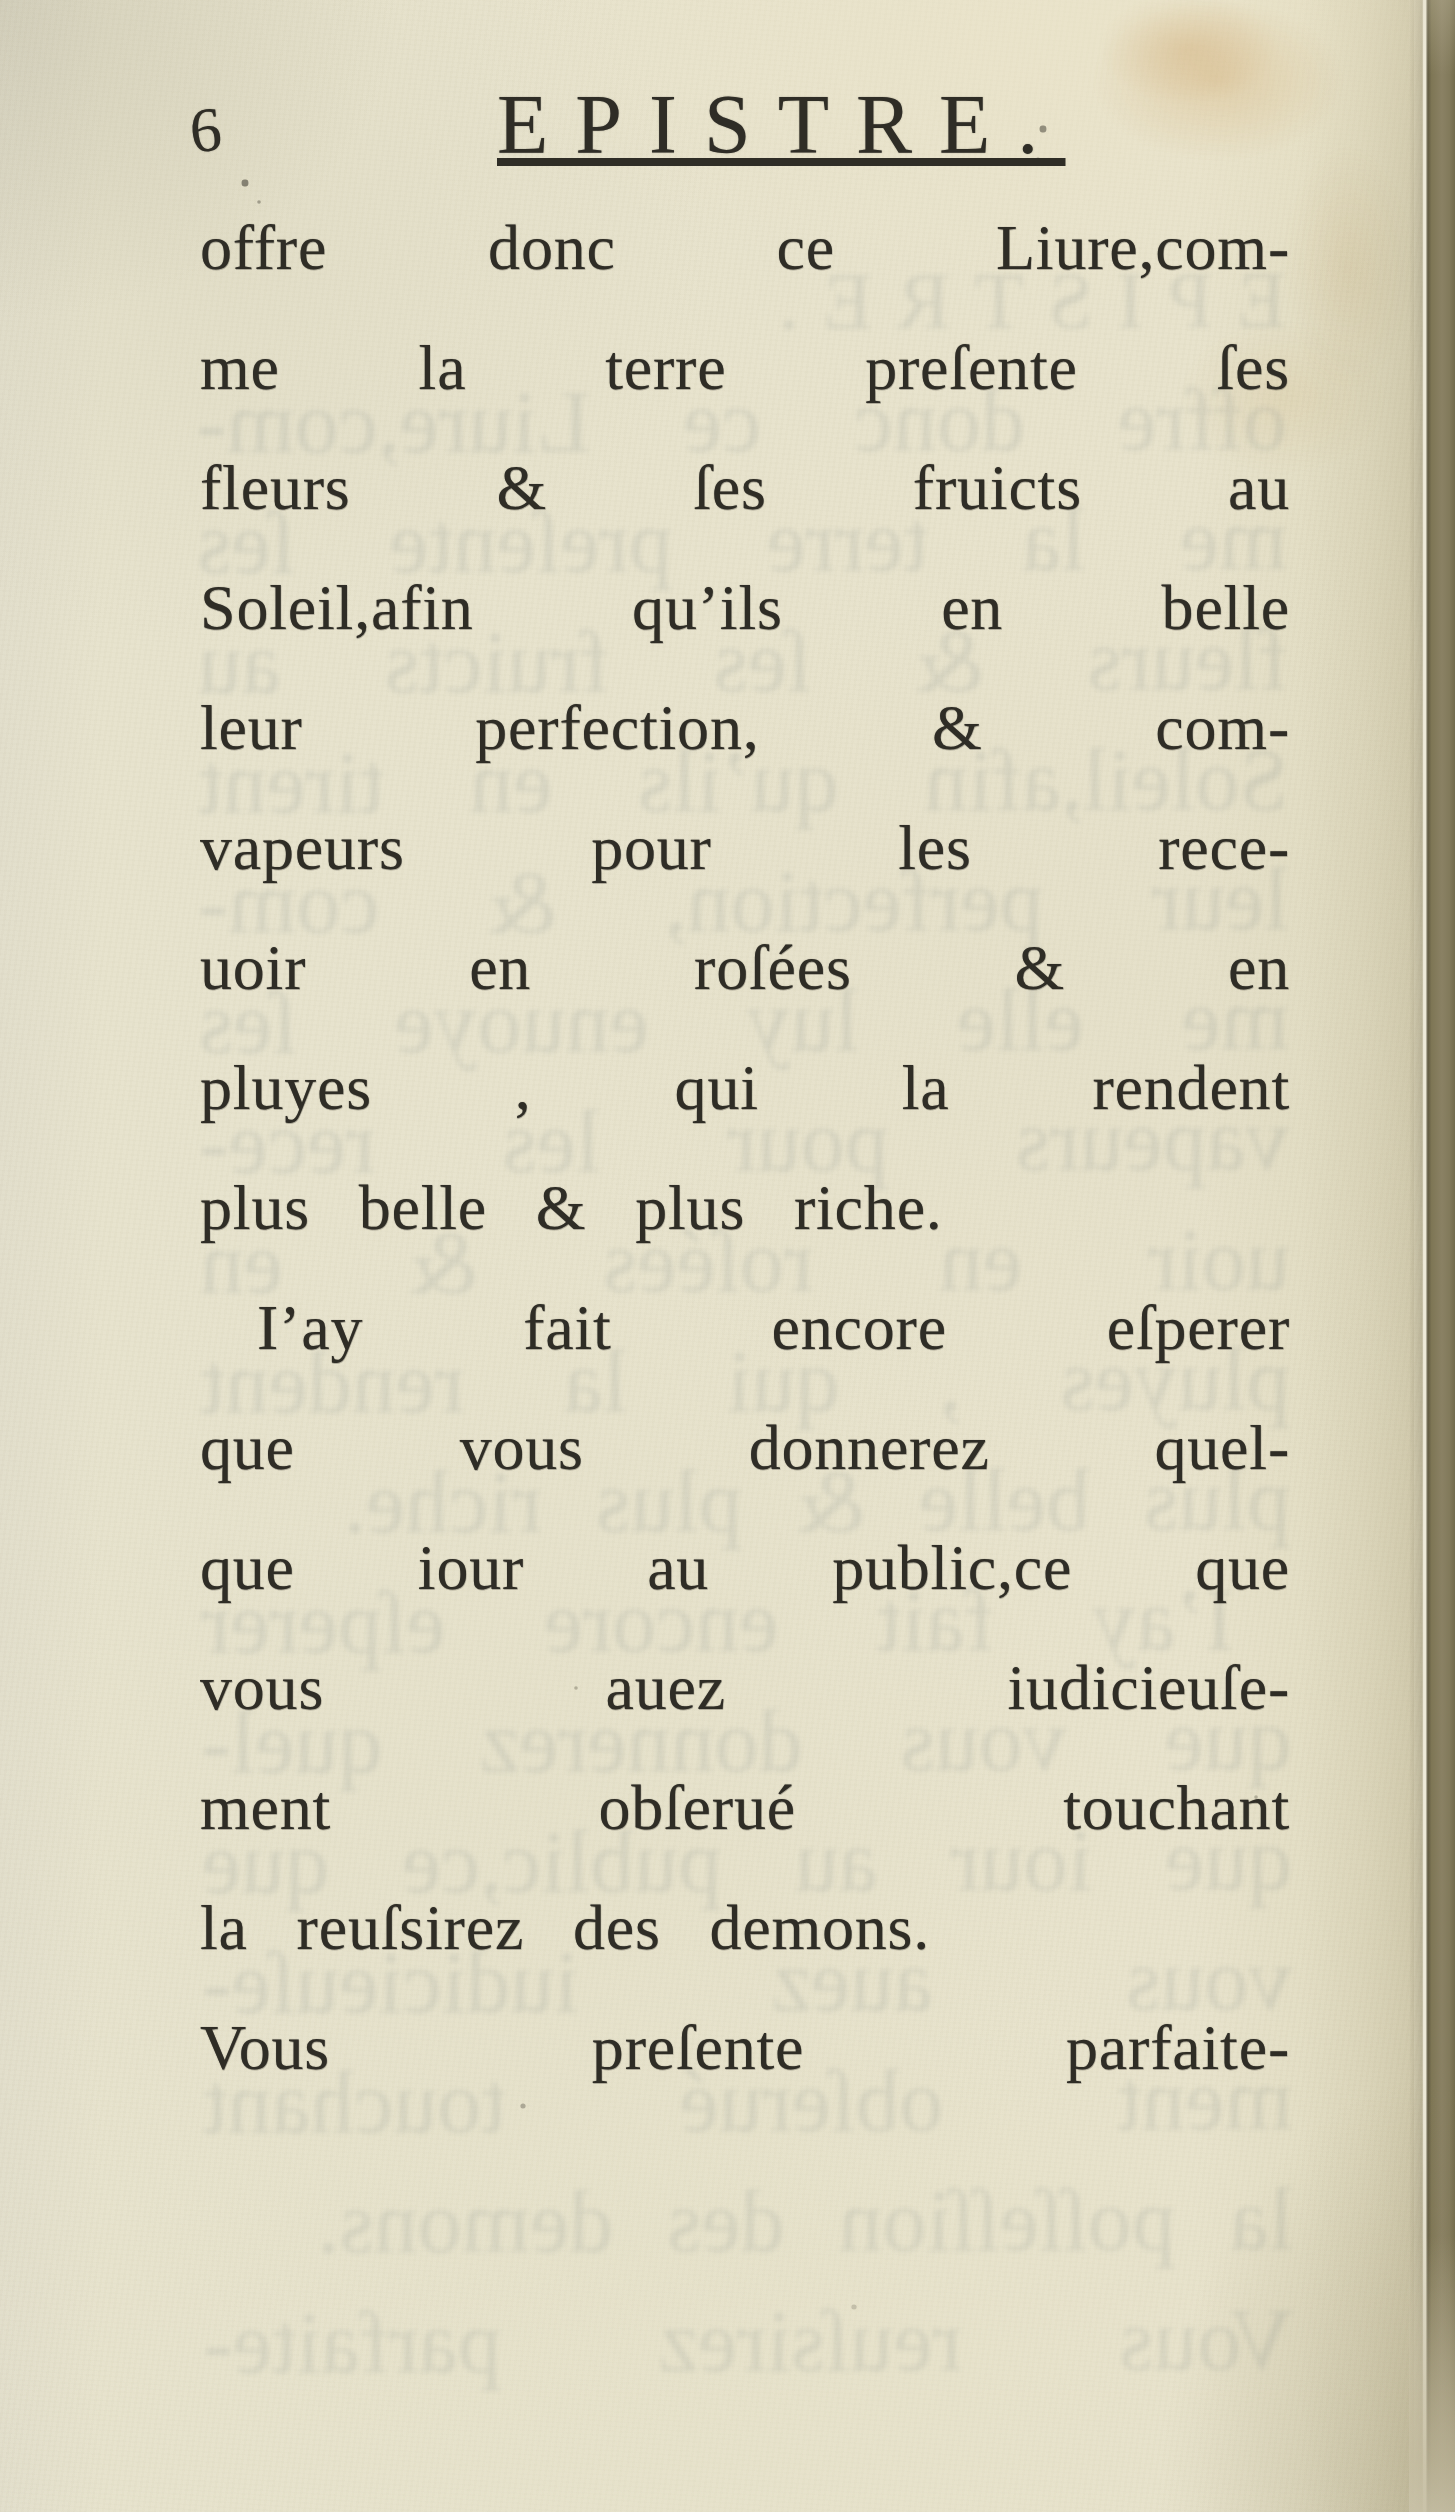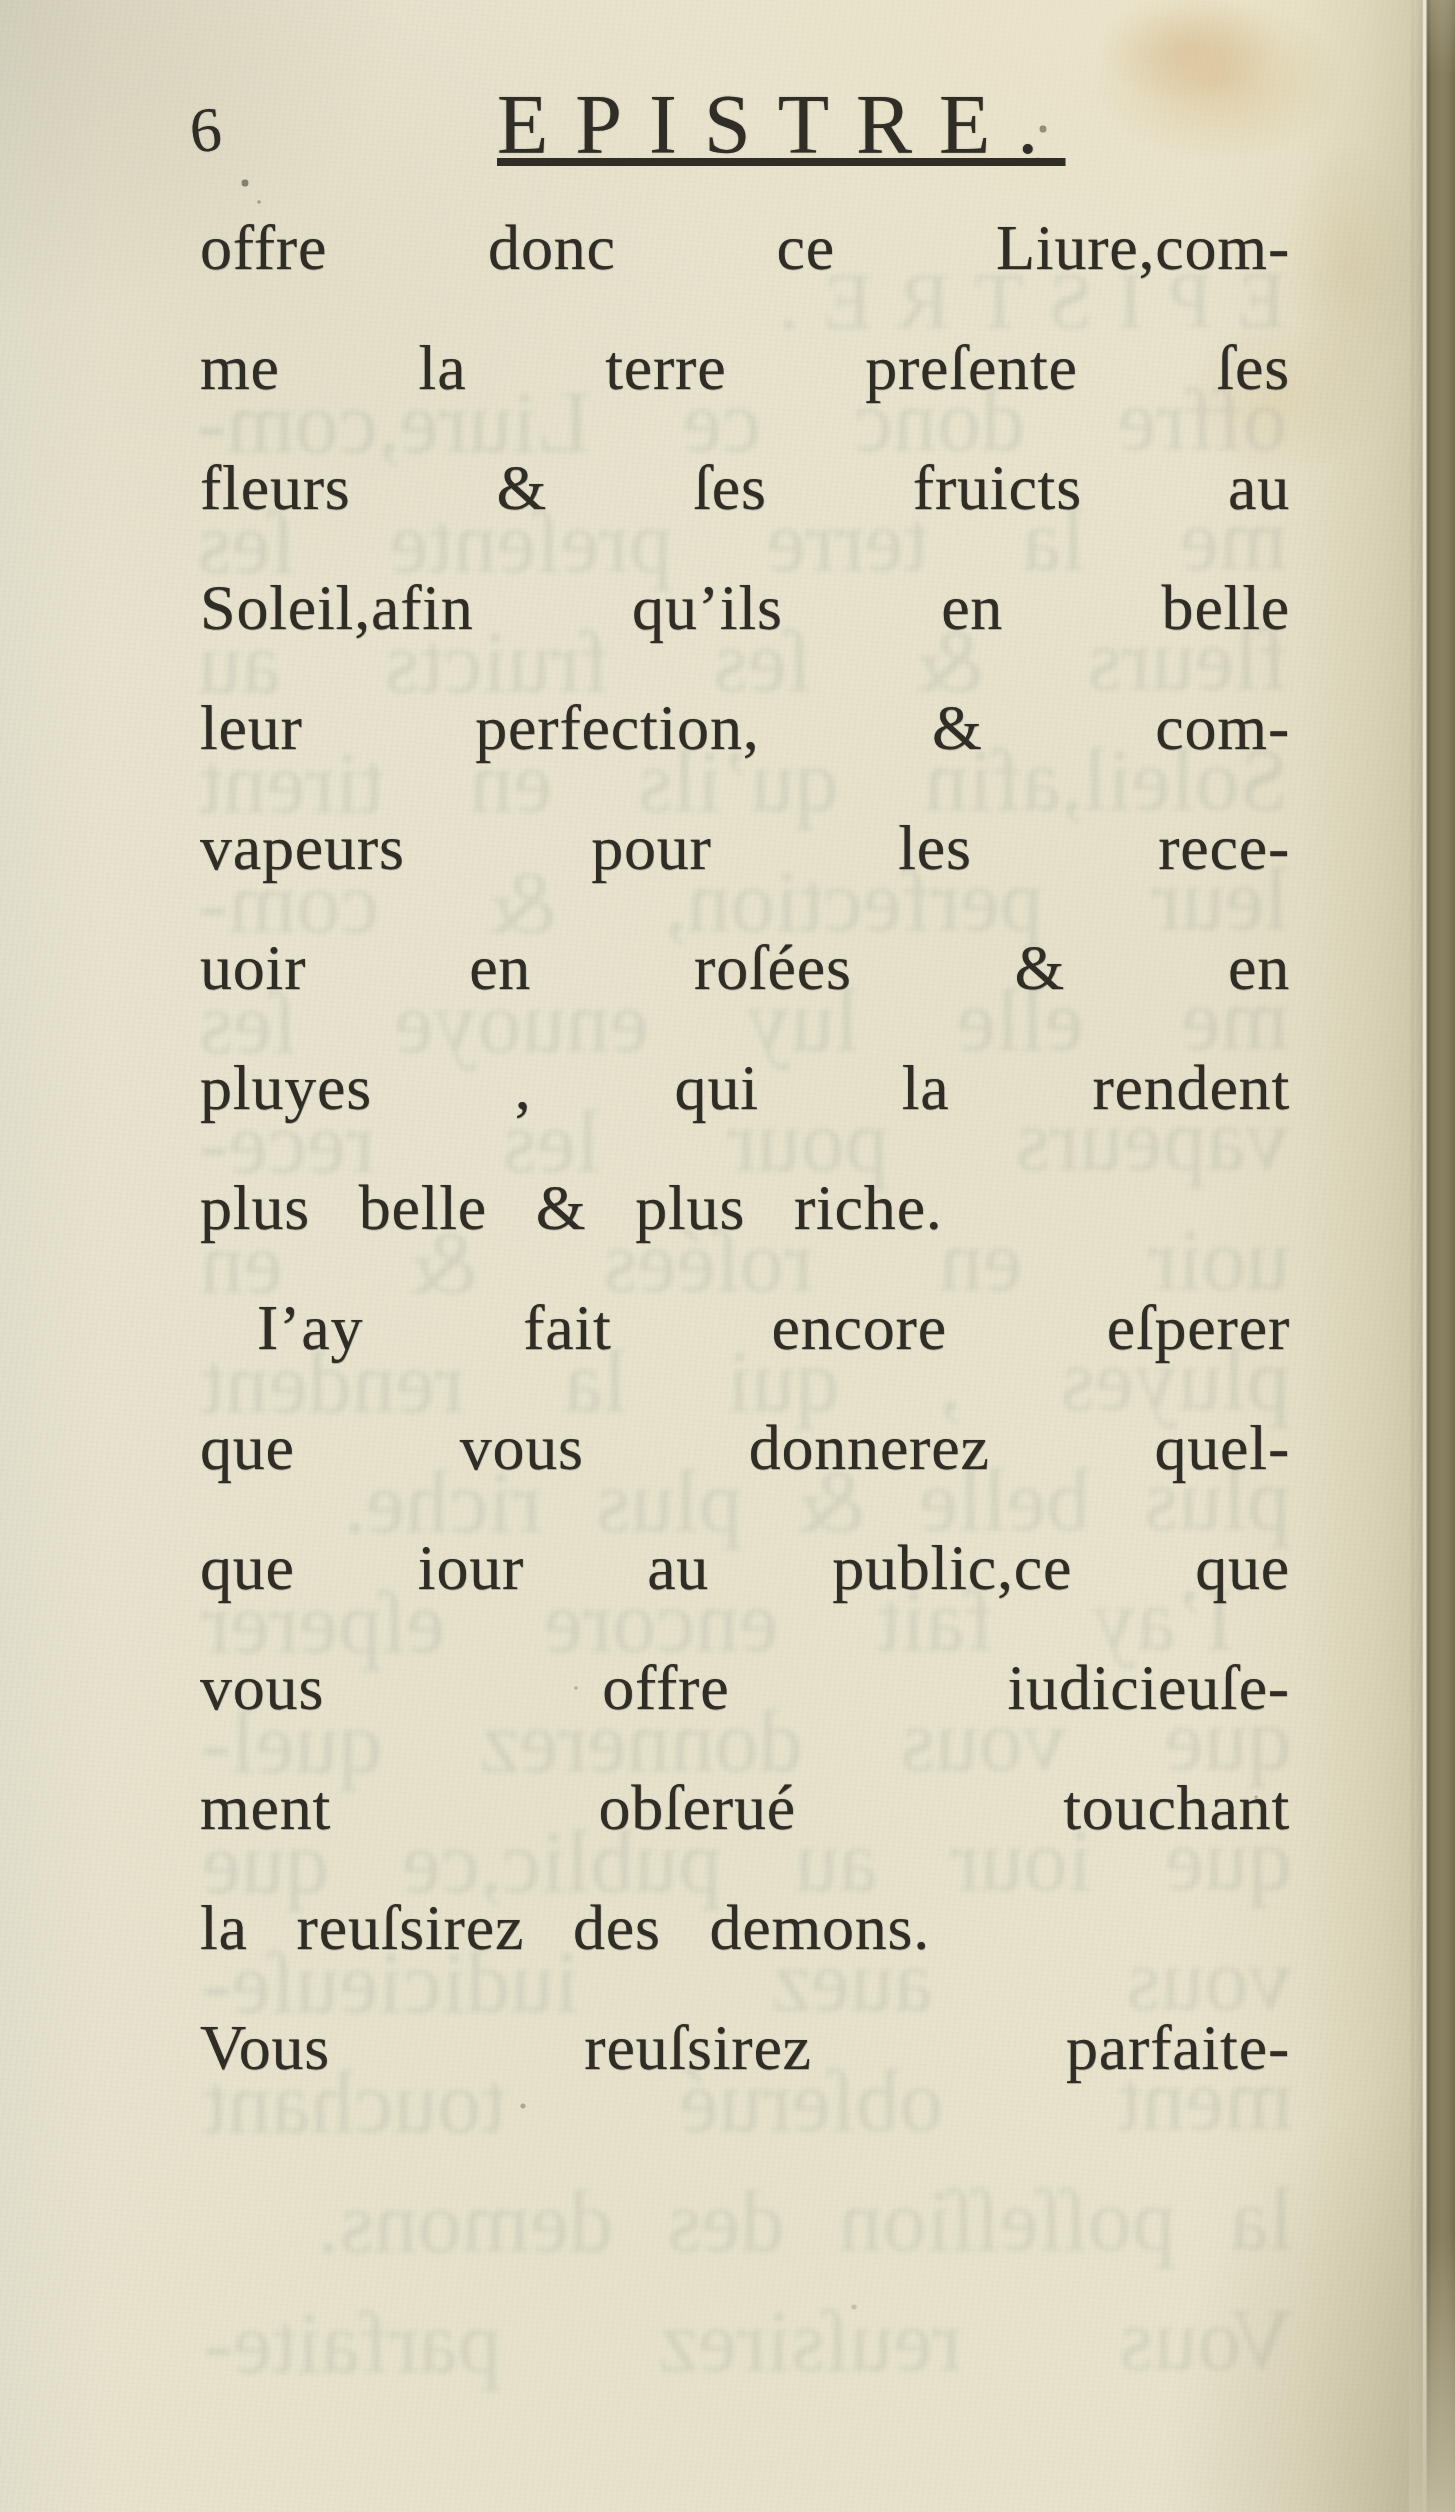--- a/index.html
+++ b/index.html
@@ -193,20 +193,20 @@
       <div class="line">fleurs &amp; ſes fruicts au</div>
       <div class="line">Soleil,afin qu’ils en belle</div>
       <div class="line">leur perfection, &amp; com-</div>
       <div class="line">vapeurs pour les rece-</div>
       <div class="line">uoir en roſées &amp; en</div>
       <div class="line">pluyes , qui la rendent</div>
       <div class="line no-stretch">plus belle &amp; plus riche.</div>
       <div class="line indent">I’ay fait encore eſperer</div>
       <div class="line">que vous donnerez quel-</div>
       <div class="line">que iour au public,ce que</div>
-      <div class="line">vous offre iudicieuſe-</div>
+      <div class="line">vous auez iudicieuſe-</div>
       <div class="line">ment obſerué touchant</div>
       <div class="line no-stretch">la reuſsirez des demons.</div>
-      <div class="line">Vous reuſsirez parfaite-</div>
+      <div class="line">Vous preſente parfaite-</div>
     </div>
 
 </div>
 
 
 </body></html>

